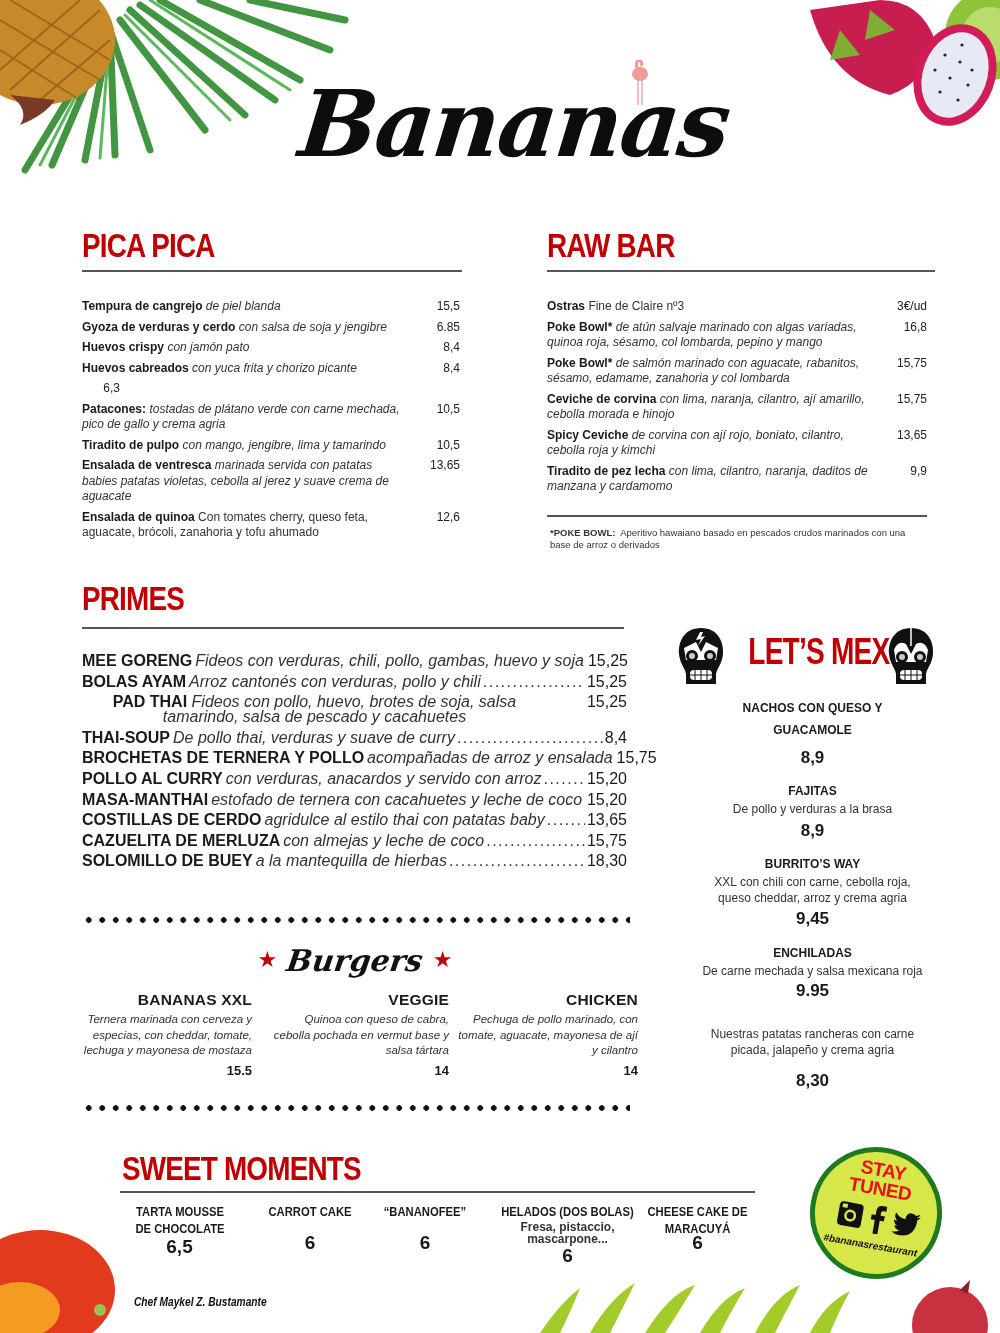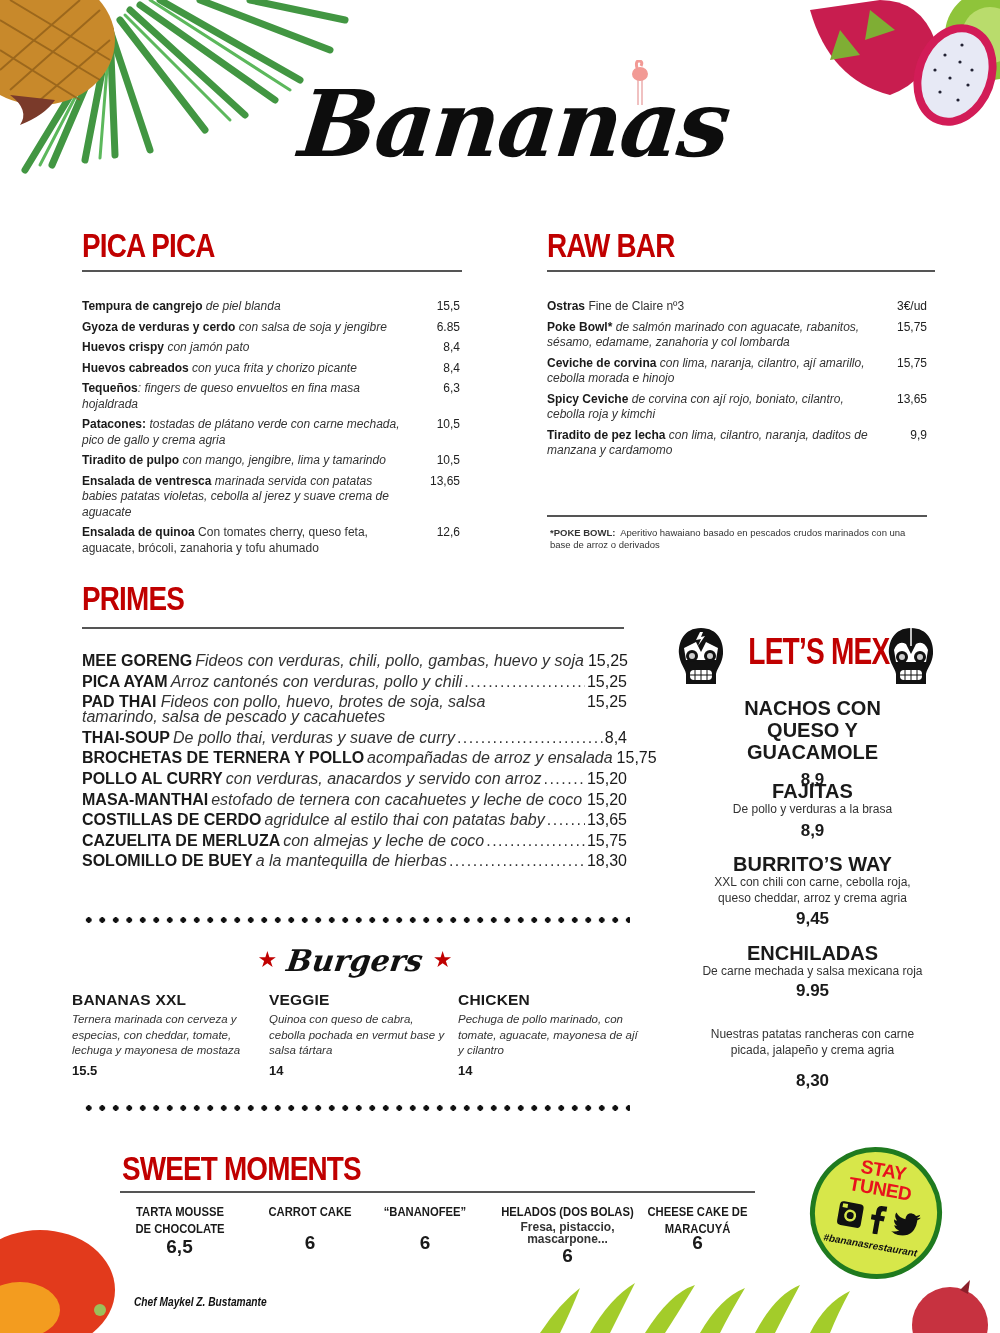--- a/index.html
+++ b/index.html
@@ -38,46 +38,46 @@
   .footnote b { font-weight: bold; }
 
   
   .primes-list { position: absolute; left: 82px; top: 653px; width: 545px; font-size: 16px; line-height: 15px; }
   .p-item { display: flex; align-items: flex-end; margin-bottom: 5.6px; }
   .p-item .name { font-weight: bold; white-space: nowrap; }
   .p-item .desc { font-style: italic; color: #333; white-space: nowrap; padding-left: 3px; }
   .p-item .leader { flex: 1; overflow: hidden; white-space: nowrap; color: #333; letter-spacing: 1.5px; margin: 0 2px; }
   .p-item .leader::before { content: "........................................................................................................................................"; }
   .p-item .price { white-space: nowrap; }
-  .p-item.wrap { align-items: flex-start; }
+  .p-item.wrap { align-items: flex-start; text-align: center; }
   .p-item.wrap .txtwrap { flex: 1; padding-right: 40px; }
   .p-item.wrap .desc { white-space: normal; padding-left: 0; }
 
   
   .dots { position: absolute; height: 8px;
     background-image: radial-gradient(circle, #111 2.6px, transparent 3px);
     background-size: 13.5px 8px; background-repeat: repeat-x; }
 
   
   .burgers-title { position: absolute; left: 250px; top: 940px; width: 210px; height: 40px; display: flex; align-items: center; justify-content: center; gap: 10px; }
   .burgers-title .word { font-family: "DejaVu Serif", serif; font-style: italic; font-weight: bold; font-size: 30px; color: #111; transform: skewX(-8deg); }
   .star { color: #c00000; font-size: 22px; line-height: 1; }
-  .burger-col { position: absolute; top: 991px; width: 180px; text-align: left; }
+  .burger-col { position: absolute; top: 991px; width: 180px; text-align: right; }
   .burger-col .bname { font-weight: bold; font-size: 15.5px; letter-spacing: 0.2px; }
   .burger-col .bdesc { font-style: italic; font-size: 11.5px; line-height: 15.5px; color: #333; margin-top: 3px; }
   .burger-col .bprice { font-weight: bold; font-size: 13px; margin-top: 4px; }
 
   
   .mex-head { position: absolute; left: 676px; top: 624px; width: 262px; height: 66px; }
   .skull { position: absolute; width: 50px; height: 62px; }
   .mex-title { position: absolute; left: 56px; top: 10px; width: 148px; text-align: center;
     color: #c00000; font-weight: bold; font-size: 36px; letter-spacing: -1px; line-height: 1;
     transform: scaleX(0.78); transform-origin: center; white-space: nowrap; }
   .mex-item { position: absolute; left: 690px; width: 245px; text-align: center; }
-  .mex-item .mname { font-weight: bold; font-size: 20px; line-height: 22px; }
+  .mex-item .mname { font-weight: bold; font-size: 12px; line-height: 22px; }
   .mex-item .mdesc { font-size: 12px; line-height: 15.5px; color: #333; }
   .mex-item .mprice { font-weight: bold; font-size: 17px; line-height: 22px; margin-top: 2px; }
 
   
   .sweet-col { position: absolute; top: 1204px; text-align: center; }
   .sweet-col .sname { font-weight: bold; font-size: 12.5px; line-height: 17px; transform: scaleX(0.9); }
   .sweet-col .ssub { font-size: 12px; font-weight: bold; color: #333; line-height: 12px; }
   .sweet-col .sprice { font-weight: bold; font-size: 19px; line-height: 18px; }
 
   .chef { position: absolute; left: 134px; top: 1295px; font-weight: bold; font-style: italic; font-size: 12px; transform: scaleX(0.85); transform-origin: left; color: #111; }
@@ -190,21 +190,20 @@
     </div>
   <div class="menu-item">
       <div class="txt"><span class="name">Huevos crispy</span> <span class="desc">con jamón pato</span></div>
       <span class="price">8,4</span>
     </div>
   <div class="menu-item">
       <div class="txt"><span class="name">Huevos cabreados</span> <span class="desc">con yuca frita y chorizo picante</span></div>
       <span class="price">8,4</span>
     </div>
   <div class="menu-item">
-      <div class="txt"><span class="name">Tequeños</span><span class="desc">: fingers de queso envueltos en fina masa hojaldrada</span></div>
       <span class="price">6,3</span>
     </div>
   <div class="menu-item">
       <div class="txt"><span class="name">Patacones:</span> <span class="desc">tostadas de plátano verde con carne mechada, pico de gallo y crema agria</span></div>
       <span class="price">10,5</span>
     </div>
   <div class="menu-item">
       <div class="txt"><span class="name">Tiradito de pulpo</span> <span class="desc">con mango, jengibre, lima y tamarindo</span></div>
       <span class="price">10,5</span>
     </div>
@@ -218,20 +217,24 @@
     </div>
 </div>
 
 <div class="sec-title" style="left:547px;top:228px">RAW BAR</div>
 <div class="rule" style="left:547px;top:270px;width:388px"></div>
 
 <div class="menu-list" style="left:547px;top:299px;width:380px">
   <div class="menu-item">
       <div class="txt"><span class="name">Ostras</span> <span class="desc upright">Fine de Claire nº3</span></div>
       <span class="price">3€/ud</span>
+    </div>
+  <div class="menu-item">
+      <div class="txt"><span class="name">Poke Bowl*</span> <span class="desc">de atún salvaje marinado con algas variadas, quinoa roja, sésamo, col lombarda, pepino y mango</span></div>
+      <span class="price">16,8</span>
     </div>
   <div class="menu-item">
       <div class="txt"><span class="name">Poke Bowl*</span> <span class="desc">de salmón marinado con aguacate, rabanitos, sésamo, edamame, zanahoria y col lombarda</span></div>
       <span class="price">15,75</span>
     </div>
   <div class="menu-item">
       <div class="txt"><span class="name">Ceviche de corvina</span> <span class="desc">con lima, naranja, cilantro, ají amarillo, cebolla morada e hinojo</span></div>
       <span class="price">15,75</span>
     </div>
   <div class="menu-item">
@@ -252,21 +255,21 @@
 <div class="rule" style="left:82px;top:627px;width:542px"></div>
 
 <div class="primes-list">
   <div class="p-item">
       <span class="name">MEE GORENG</span>
       <span class="desc">Fideos con verduras, chili, pollo, gambas,  huevo y soja</span>
       <span class="leader"></span>
       <span class="price">15,25</span>
     </div>
   <div class="p-item">
-      <span class="name">PICA AYAM</span>
+      <span class="name">BOLAS AYAM</span>
       <span class="desc">Arroz cantonés con verduras, pollo y chili</span>
       <span class="leader"></span>
       <span class="price">15,25</span>
     </div>
   <div class="p-item wrap">
       <div class="txtwrap"><span class="name">PAD THAI</span> <span class="desc">Fideos con pollo, huevo, brotes de soja, salsa tamarindo, salsa de pescado y cacahuetes</span></div>
       <span class="price">15,25</span>
     </div>
   <div class="p-item">
       <span class="name">THAI-SOUP</span>

